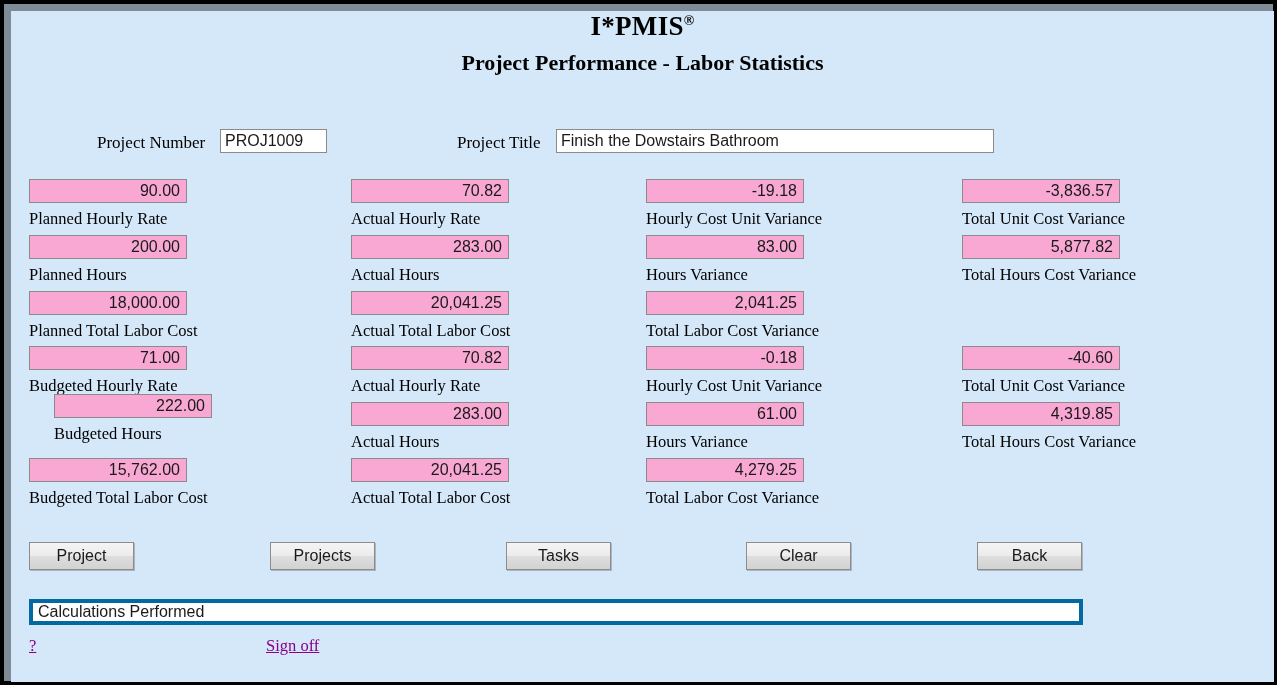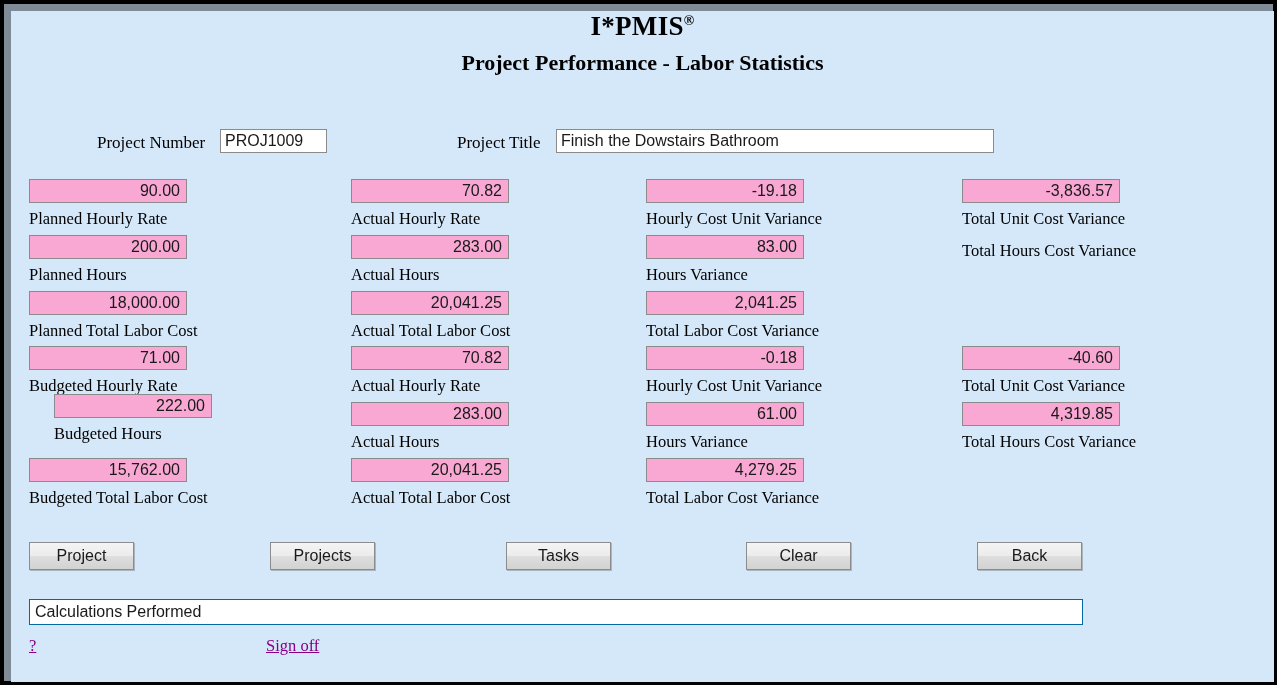--- a/index.html
+++ b/index.html
@@ -158,21 +158,21 @@
     cursor: pointer;
     box-shadow: 1px 1px 0 rgba(120,120,120,0.45);
   }
 
   
   .status-bar {
     position: absolute;
     left: 18px; top: 588px;
     width: 1054px; height: 26px;
     background: #ffffff;
-    border: 1px solid #0369a1;
+    border: 4px solid #0369a1;
     font-family: "Liberation Sans", sans-serif;
     font-size: 16px;
     color: #1a1a1a;
     padding: 1px 5px;
     line-height: 22px;
     outline: none;
   }
 
   
   .footer-links {
@@ -234,20 +234,21 @@
           </div>
           <div class="stat-cell" style="left: 340px; top: 56px;">
             <input type="text" class="stat-input" value="283.00" style="">
             <span class="stat-label">Actual Hours</span>
           </div>
           <div class="stat-cell" style="left: 635px; top: 56px;">
             <input type="text" class="stat-input" value="83.00" style="">
             <span class="stat-label">Hours Variance</span>
           </div>
           <div class="stat-cell" style="left: 951px; top: 56px;">
+            <input type="text" class="stat-input" value="5,877.82" style="">
             <span class="stat-label">Total Hours Cost Variance</span>
           </div>
           <div class="stat-cell" style="left: 18px; top: 112px;">
             <input type="text" class="stat-input" value="18,000.00" style="">
             <span class="stat-label">Planned Total Labor Cost</span>
           </div>
           <div class="stat-cell" style="left: 340px; top: 112px;">
             <input type="text" class="stat-input" value="20,041.25" style="">
             <span class="stat-label">Actual Total Labor Cost</span>
           </div>

